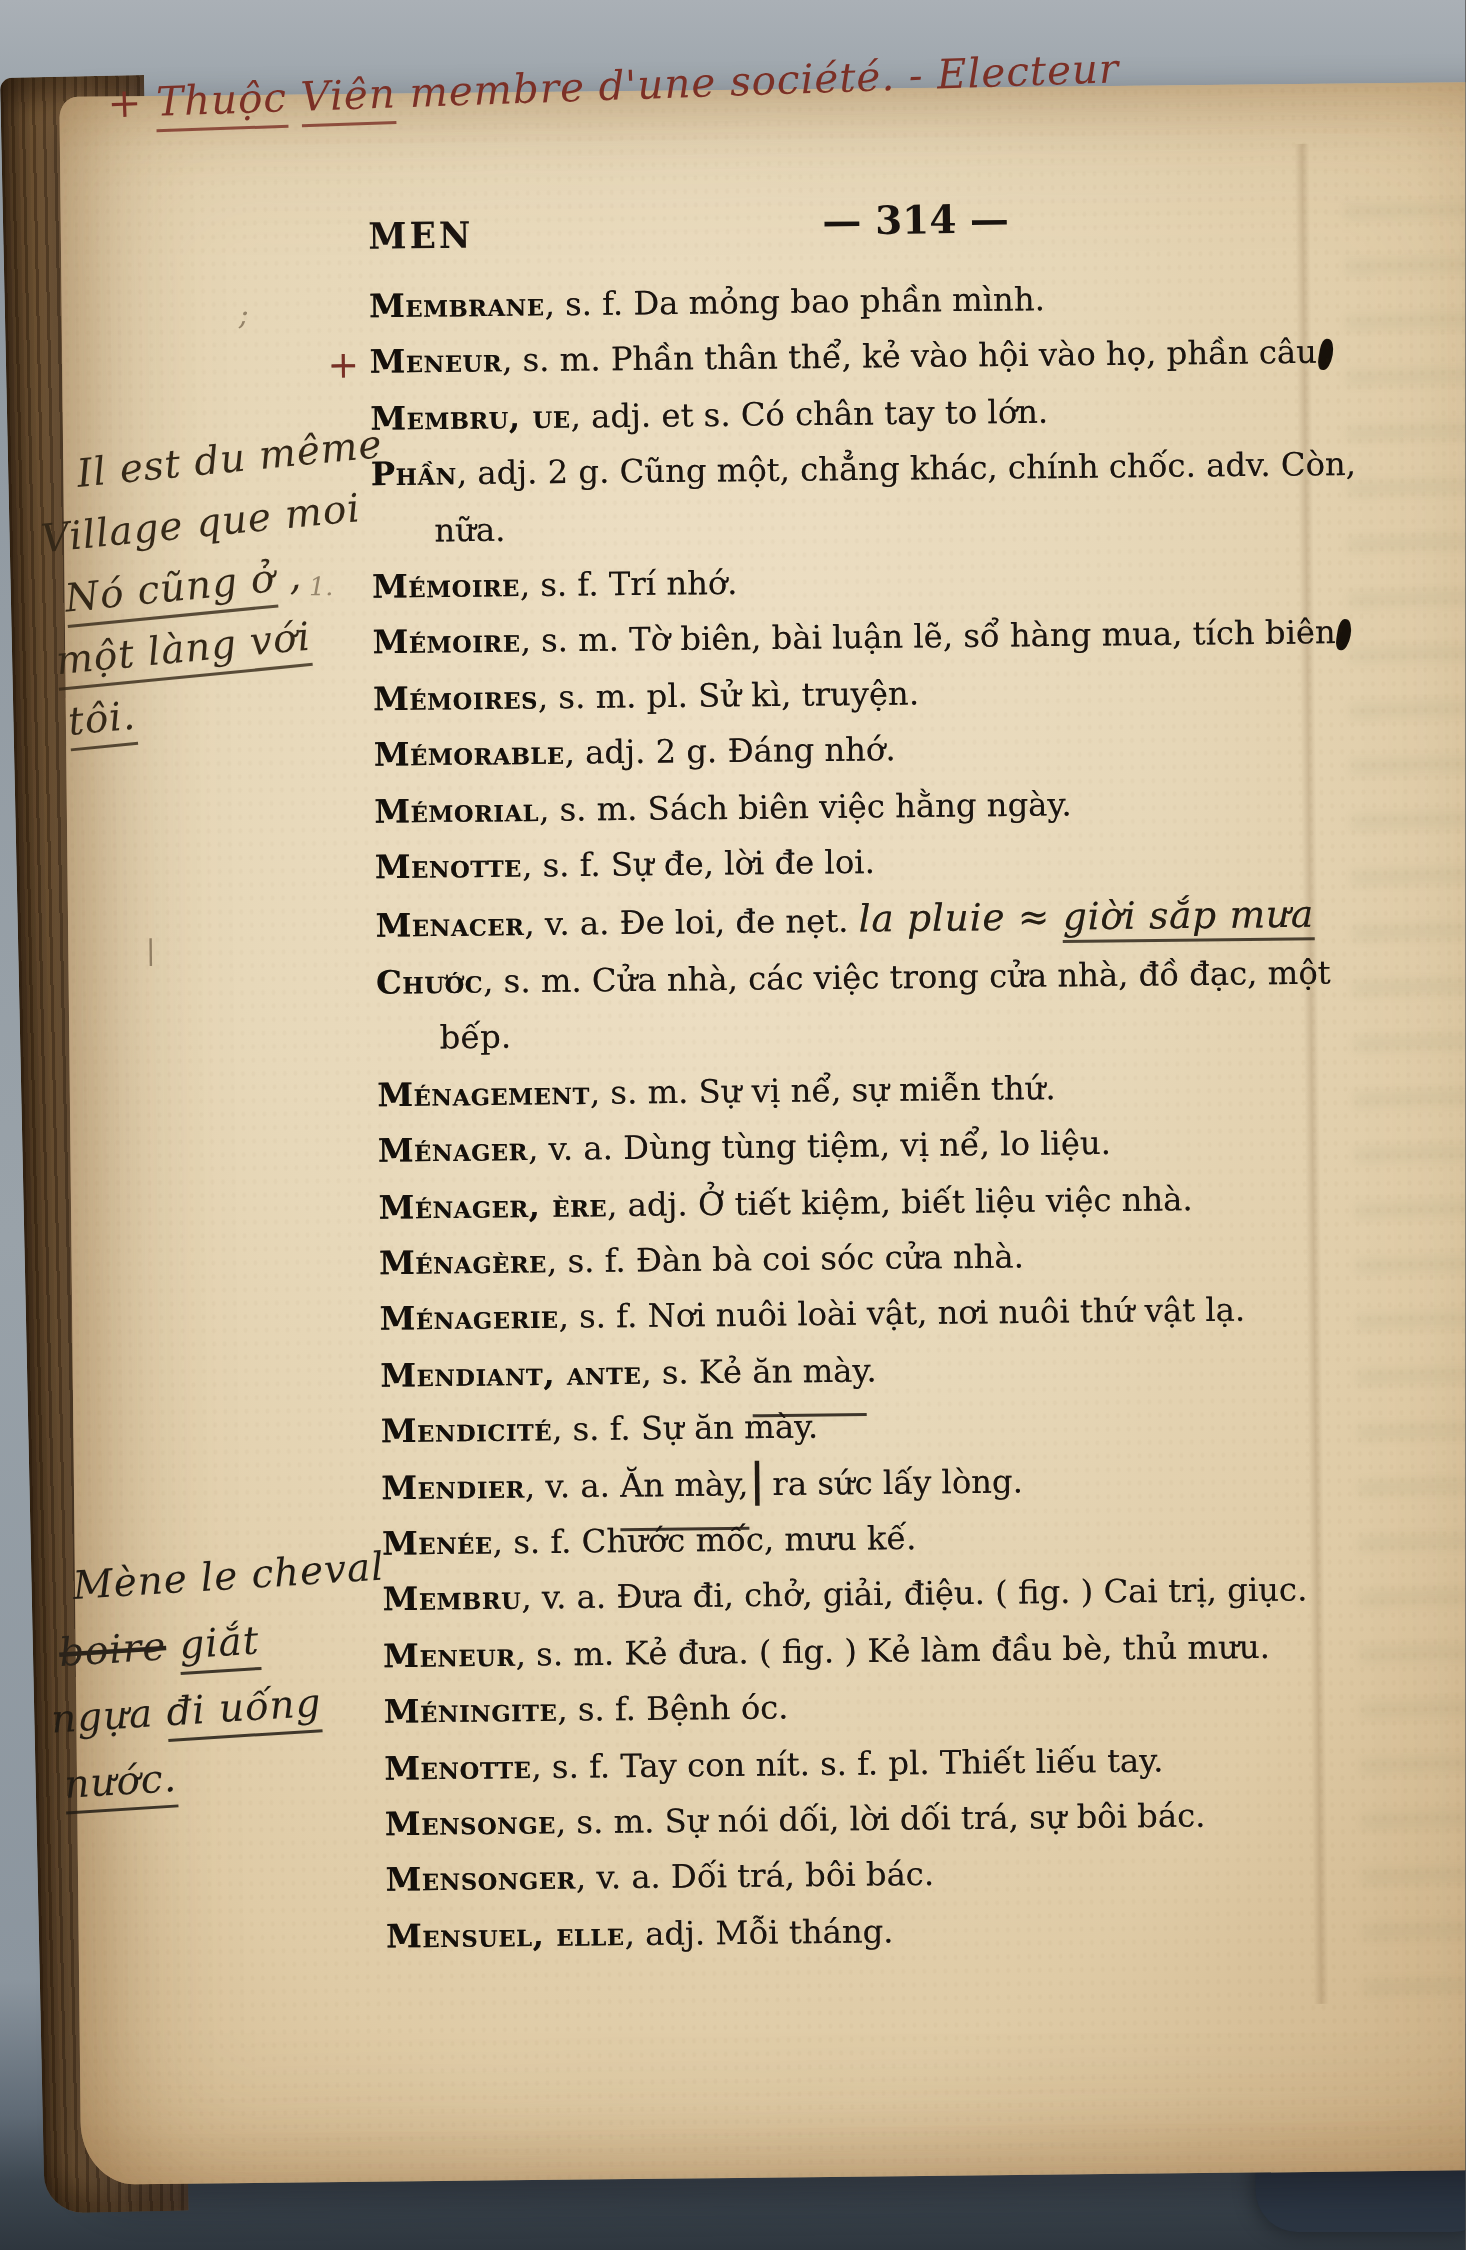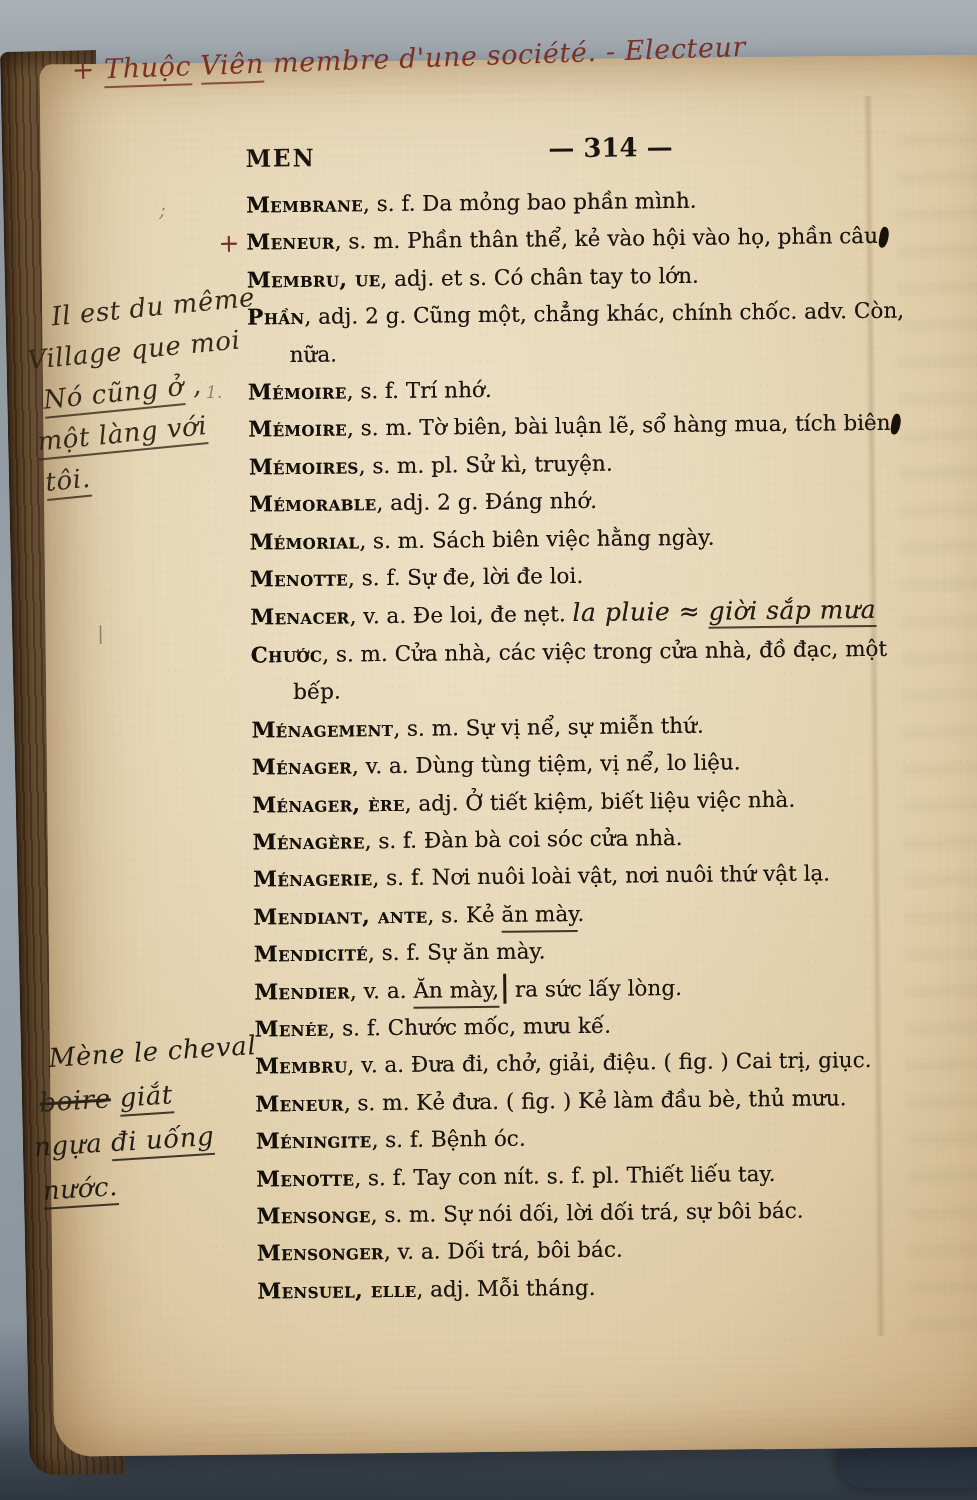--- a/index.html
+++ b/index.html
@@ -42,21 +42,21 @@
   .ghost{position:absolute;left:856px;top:80px;width:116px;height:1210px;pointer-events:none;filter:blur(3px);opacity:.5;
     background:repeating-linear-gradient(179deg, rgba(105,115,75,.12) 0 11px, rgba(0,0,0,0) 11px 37px);}
   
   .hdr-men{position:absolute;left:205px;top:82px;font-size:23px;font-weight:800;letter-spacing:2px;color:var(--ink,#1a1410);transform:scaleY(1.05);}
   .hdr-num{position:absolute;left:450px;top:74px;width:240px;text-align:center;font-size:26px;font-weight:700;color:var(--ink,#1a1410);}
   
   .entries{position:absolute;left:205px;top:124px;width:678px;font-size:21.5px;line-height:37.4px;color:var(--ink,#1a1410);text-shadow:0 0 .4px rgba(25,12,5,.55);}
   .entry{position:relative;padding-left:42px;text-indent:-42px;}
   .sg-h{font-weight:700;font-variant:small-caps;letter-spacing:.4px;color:#14100b;}
   .sg-i{margin-top:24px;}
-  .sg-u{border-bottom:2px solid rgba(30,24,16,.85);padding-bottom:4px;}
+  .sg-u{border-bottom:2px solid rgba(30,24,16,.85);padding-bottom:15px;}
   .sg-s{text-decoration:line-through;text-decoration-thickness:3px;color:#2a231a;}
   .sg-hw,.sg-hwu{font-style:italic;font-size:25px;letter-spacing:.5px;white-space:nowrap;color:#241d13;}
   .sg-hwu{border-bottom:2px solid rgba(35,28,18,.8);padding-bottom:1px;}
   .sg-blot{display:inline-block;width:9px;height:21px;background:#17110a;border-radius:45% 55% 60% 40%;transform:rotate(10deg);vertical-align:-5px;margin-left:1px;}
   .sg-bar{display:inline-block;width:3px;height:30px;background:#221b13;vertical-align:-7px;margin:0 9px 0 4px;}
   .mark{position:absolute;left:-28px;top:1px;color:var(--red-ink,#7b3026);font-size:25px;font-style:italic;text-indent:0;}
   
   .note{position:absolute;}
   .nline{font-style:italic;letter-spacing:.6px;}
   [data-note="note-top"]{left:32px;top:-20px;width:740px;color:var(--red-ink,#7b3026);font-size:27px;line-height:34px;transform:rotate(-1.4deg);}

